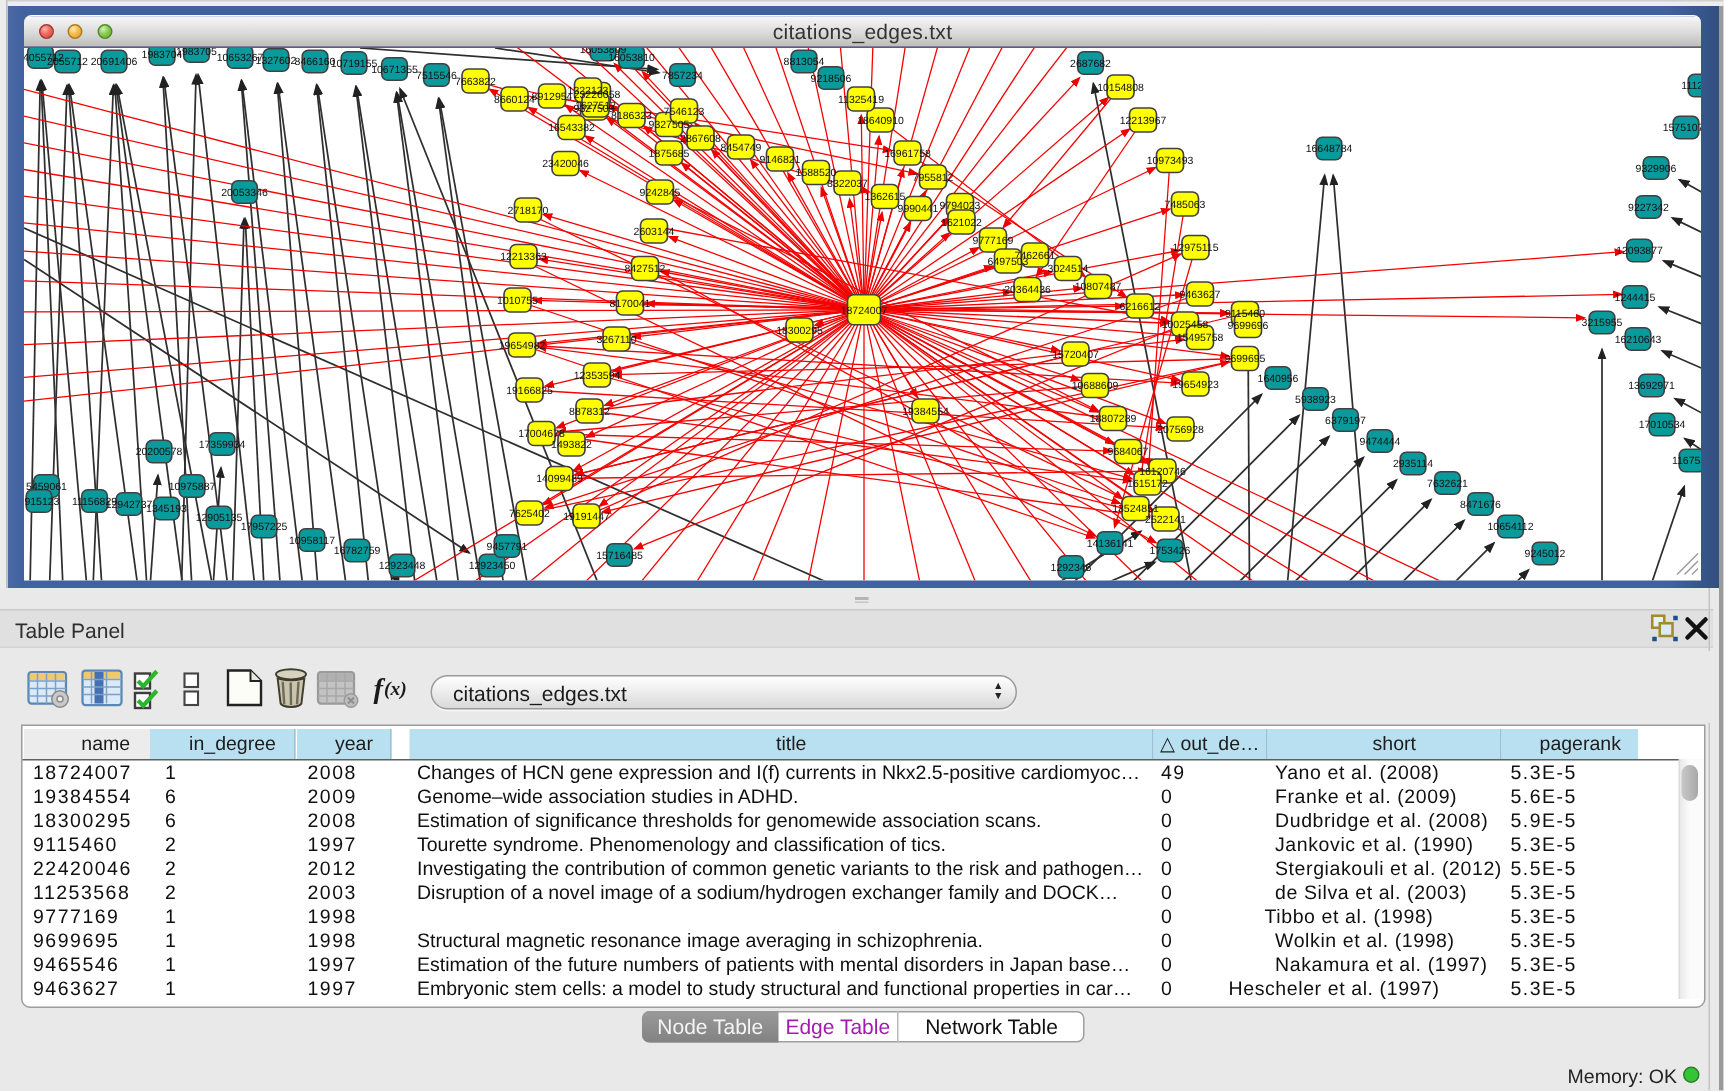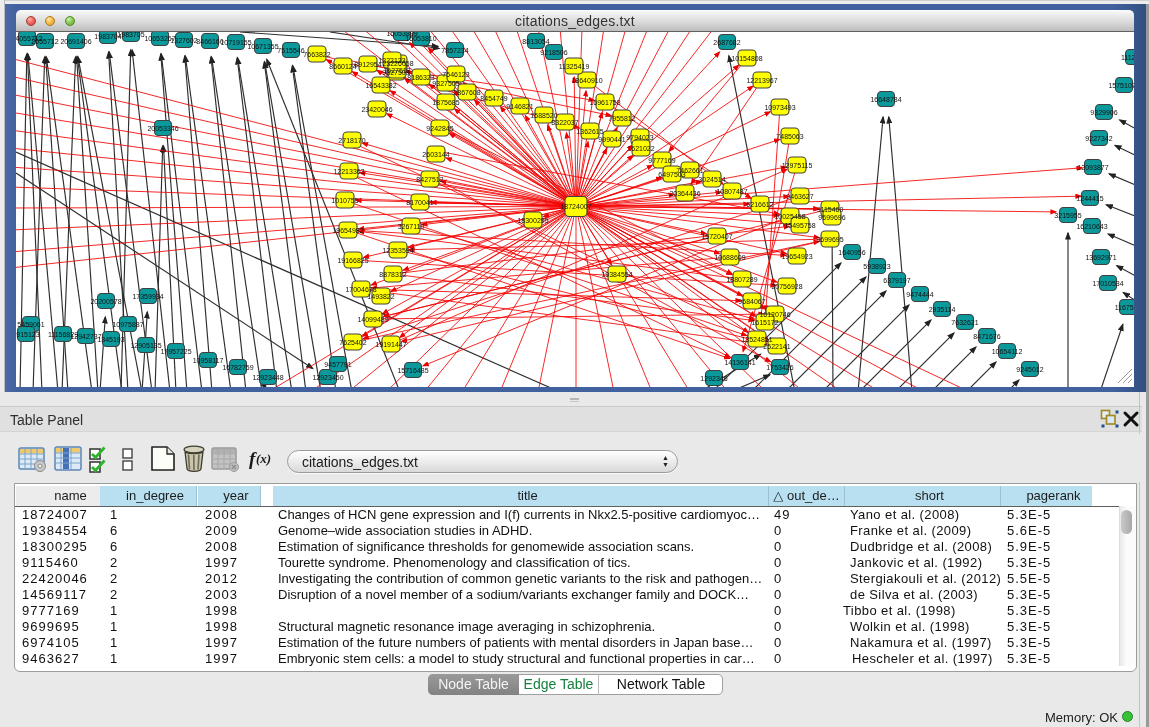--- a/index.html
+++ b/index.html
@@ -37,21 +37,21 @@
 .trow{position:absolute;left:0;width:1123px;height:16px;font-size:13px;color:#101010}
 .trow .c{position:absolute;top:0;line-height:16px;white-space:nowrap}
 .trow .n{letter-spacing:1px}
 .trow .s{letter-spacing:0.4px}
 
 #sbar{left:1119px;top:506px;width:17px;height:160px;background:linear-gradient(90deg,#e9e9e9,#fbfbfb 40%);border-left:1px solid #dcdcdc}
 #sthumb{left:1121px;top:510px;width:11px;height:24px;background:linear-gradient(90deg,#c9c9c9,#a8a8a8);border-radius:6px}
 
 #tabs{left:428px;top:674px;width:295px;height:21px;border:1px solid #9f9f9f;border-radius:5px;background:#fff;overflow:hidden}
 #tab1{left:428px;top:674px;width:91px;height:21px;background:linear-gradient(#9a9a9a,#828282);color:#f4f4f4;border-radius:5px 0 0 5px;text-align:center;line-height:21px;font-size:14px}
-#tab2{left:519px;top:674px;width:80px;height:21px;color:#15803d;text-align:center;line-height:21px;font-size:14px;border-right:1px solid #b9b9b9}
+#tab2{left:519px;top:674px;width:80px;height:21px;color:#a21caf;text-align:center;line-height:21px;font-size:14px;border-right:1px solid #b9b9b9}
 #tab3{left:599px;top:674px;width:124px;height:21px;color:#111;text-align:center;line-height:21px;font-size:14px}
 
 #mem{left:1040px;top:710px;width:78px;text-align:right;font-size:13px;color:#222}
 #memdot{left:1122px;top:711px;width:11px;height:11px;border-radius:50%;background:#35c435;border:1px solid #2c7e2c}
 svg text{user-select:none}
 </style></head>
 <body>
 <div id="stage">
 <div class="abs" id="topstrip"></div>
 <div class="abs" id="blueframe"></div>
@@ -666,37 +666,37 @@
 <span class="c n" style="left:774px">0</span>
       <span class="c s" style="left:850px">Dudbridge et al. (2008)</span>
 <span class="c n" style="left:1007px">5.9E-5</span>
     </div>
 <div class="trow" style="top:555px">
 <span class="c n" style="left:22px">9115460</span>
       <span class="c n" style="left:110px">2</span>
 <span class="c n" style="left:205px">1997</span>
       <span class="c" style="left:278px">Tourette syndrome. Phenomenology and classification of tics.</span>
 <span class="c n" style="left:774px">0</span>
-      <span class="c s" style="left:850px">Jankovic et al. (1992)</span>
+      <span class="c s" style="left:850px">Jankovic et al. (1990)</span>
 <span class="c n" style="left:1007px">5.3E-5</span>
     </div>
 <div class="trow" style="top:571px">
 <span class="c n" style="left:22px">22420046</span>
       <span class="c n" style="left:110px">2</span>
 <span class="c n" style="left:205px">2012</span>
       <span class="c" style="left:278px">Investigating the contribution of common genetic variants to the risk and pathogen…</span>
 <span class="c n" style="left:774px">0</span>
       <span class="c s" style="left:850px">Stergiakouli et al. (2012)</span>
 <span class="c n" style="left:1007px">5.5E-5</span>
     </div>
 <div class="trow" style="top:587px">
-<span class="c n" style="left:22px">14569117</span>
+<span class="c n" style="left:22px">11253568</span>
       <span class="c n" style="left:110px">2</span>
 <span class="c n" style="left:205px">2003</span>
-      <span class="c" style="left:278px">Disruption of a novel member of a sodium/variants exchanger family and DOCK…</span>
+      <span class="c" style="left:278px">Disruption of a novel image of a sodium/hydrogen exchanger family and DOCK…</span>
 <span class="c n" style="left:774px">0</span>
       <span class="c s" style="left:850px">de Silva et al. (2003)</span>
 <span class="c n" style="left:1007px">5.3E-5</span>
     </div>
 <div class="trow" style="top:603px">
 <span class="c n" style="left:22px">9777169</span>
       <span class="c n" style="left:110px">1</span>
 <span class="c n" style="left:205px">1998</span>
 <span class="c n" style="left:774px">0</span>
       <span class="c s" style="left:843px">Tibbo et al. (1998)</span>
@@ -705,35 +705,35 @@
 <div class="trow" style="top:619px">
 <span class="c n" style="left:22px">9699695</span>
       <span class="c n" style="left:110px">1</span>
 <span class="c n" style="left:205px">1998</span>
       <span class="c" style="left:278px">Structural magnetic resonance image averaging in schizophrenia.</span>
 <span class="c n" style="left:774px">0</span>
       <span class="c s" style="left:850px">Wolkin et al. (1998)</span>
 <span class="c n" style="left:1007px">5.3E-5</span>
     </div>
 <div class="trow" style="top:635px">
-<span class="c n" style="left:22px">6974105</span>
+<span class="c n" style="left:22px">9465546</span>
       <span class="c n" style="left:110px">1</span>
 <span class="c n" style="left:205px">1997</span>
       <span class="c" style="left:278px">Estimation of the future numbers of patients with mental disorders in Japan base…</span>
 <span class="c n" style="left:774px">0</span>
       <span class="c s" style="left:850px">Nakamura et al. (1997)</span>
 <span class="c n" style="left:1007px">5.3E-5</span>
     </div>
 <div class="trow" style="top:651px">
 <span class="c n" style="left:22px">9463627</span>
       <span class="c n" style="left:110px">1</span>
 <span class="c n" style="left:205px">1997</span>
       <span class="c" style="left:278px">Embryonic stem cells: a model to study structural and functional properties in car…</span>
 <span class="c n" style="left:774px">0</span>
-      <span class="c s" style="left:852px">Hescheler et al. (1997)</span>
+      <span class="c s" style="left:819px">Hescheler et al. (1997)</span>
 <span class="c n" style="left:1007px">5.3E-5</span>
     </div>
 <div class="abs" id="sbar"></div>
 <div class="abs" id="sthumb"></div>
 <div class="abs" id="tabs"></div>
 <div class="abs" id="tab1">Node Table</div>
 <div class="abs" id="tab2">Edge Table</div>
 <div class="abs" id="tab3">Network Table</div>
 <div class="abs" id="mem">Memory: OK</div>
 <div class="abs" id="memdot"></div>

